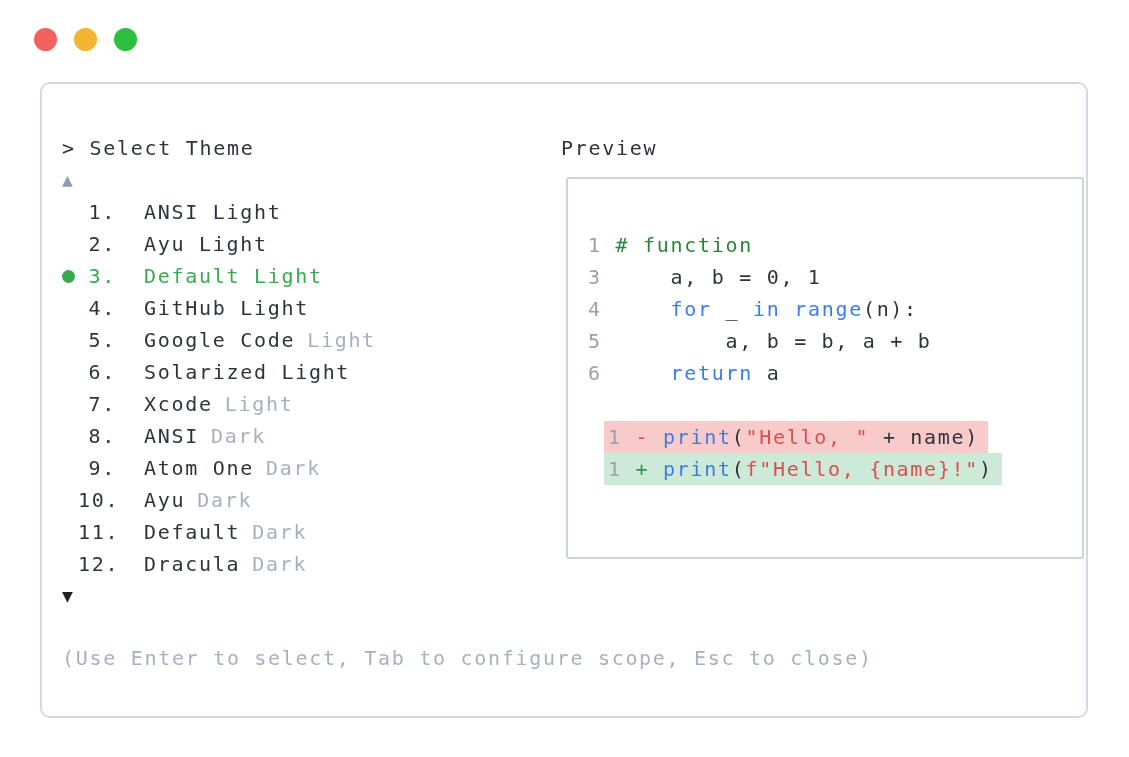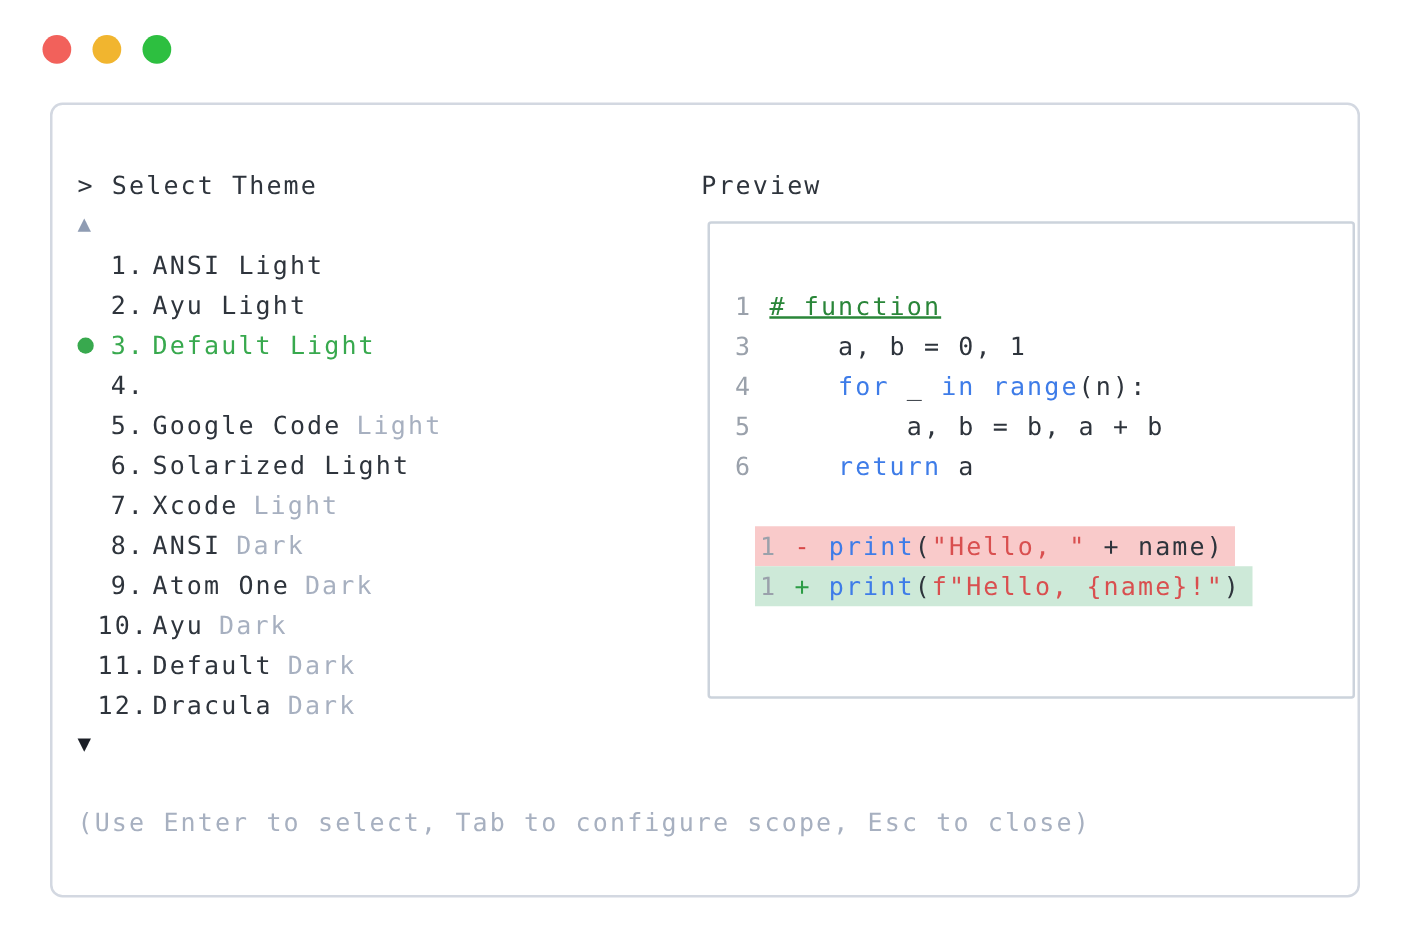--- a/index.html
+++ b/index.html
@@ -23,38 +23,38 @@
   }
   .row{height:32px;line-height:32px;white-space:pre;}
   .left-col{position:absolute;left:20px;top:48px;width:470px;}
   .prompt{color:var(--dark-text);}
   .arrow-up{color:var(--up-arrow);font-size:18px;}
   .arrow-down{color:var(--down-arrow);font-size:18px;}
   .theme-row{display:flex;align-items:center;height:32px;line-height:32px;}
   .gutter{width:16px;display:inline-flex;align-items:center;flex:none;}
   .dot{width:13px;height:13px;border-radius:50%;background:var(--selected-green);display:inline-block;}
   .num{width:38px;text-align:right;flex:none;display:inline-block;}
-  .tname{margin-left:6px;white-space:pre;text-align:right;}
+  .tname{margin-left:28px;white-space:pre;text-align:right;}
   .muted-suffix{margin-left:12px;color:var(--muted-gray);white-space:pre;}
   .theme-row.selected .num,.theme-row.selected .tname{color:var(--selected-green);}
   .help{position:absolute;left:20px;top:558px;color:var(--muted-gray);height:32px;line-height:32px;white-space:pre;}
   .right-col{position:absolute;left:519px;top:48px;}
   .preview-label{height:32px;line-height:32px;}
   .preview-box{
     margin-top:13px;margin-left:5px;width:518px;height:382px;box-sizing:border-box;
     border:2px solid var(--box-border);border-radius:3px;background:#fff;
     padding:50px 0 0 20px;overflow:hidden;
   }
   .code-line{height:32px;line-height:32px;white-space:pre;}
   .ln{color:var(--line-number-gray);}
   .tok-plain{color:var(--dark-text);}
   .tok-kw{color:var(--keyword-blue);}
   .tok-fn{color:var(--function-red);}
   .tok-str{color:var(--string-red);}
-  .tok-comment{color:var(--comment-green);text-decoration:underline;}
+  .tok-comment{color:var(--comment-green);}
   .diff-line{height:32px;line-height:32px;white-space:pre;margin-left:16px;}
   .diff-line.first{margin-top:32px;}
   .diff-bg{display:inline-block;height:32px;line-height:32px;padding:0 9px 0 4px;}
   .diff-bg.removed{background:var(--removed-bg);}
   .diff-bg.added{background:var(--added-bg);}
   .sign-removed{color:var(--removed-sign);}
   .sign-added{color:var(--added-sign);}
 </style>
 </head>
 <body>
@@ -83,20 +83,21 @@
         <div class="theme-row selected">
           <span class="gutter">
             <span class="dot"></span>
           </span>
           <span class="num">3.</span>
           <span class="tname">Default Light</span>
         </div>
         <div class="theme-row">
           <span class="gutter"></span>
           <span class="num">4.</span>
+          <span class="tname">GitHub Light</span>
         </div>
         <div class="theme-row">
           <span class="gutter"></span>
           <span class="num">5.</span>
           <span class="tname">Google Code</span>
           <span class="muted-suffix">Light</span>
         </div>
         <div class="theme-row">
           <span class="gutter"></span>
           <span class="num">6.</span>

